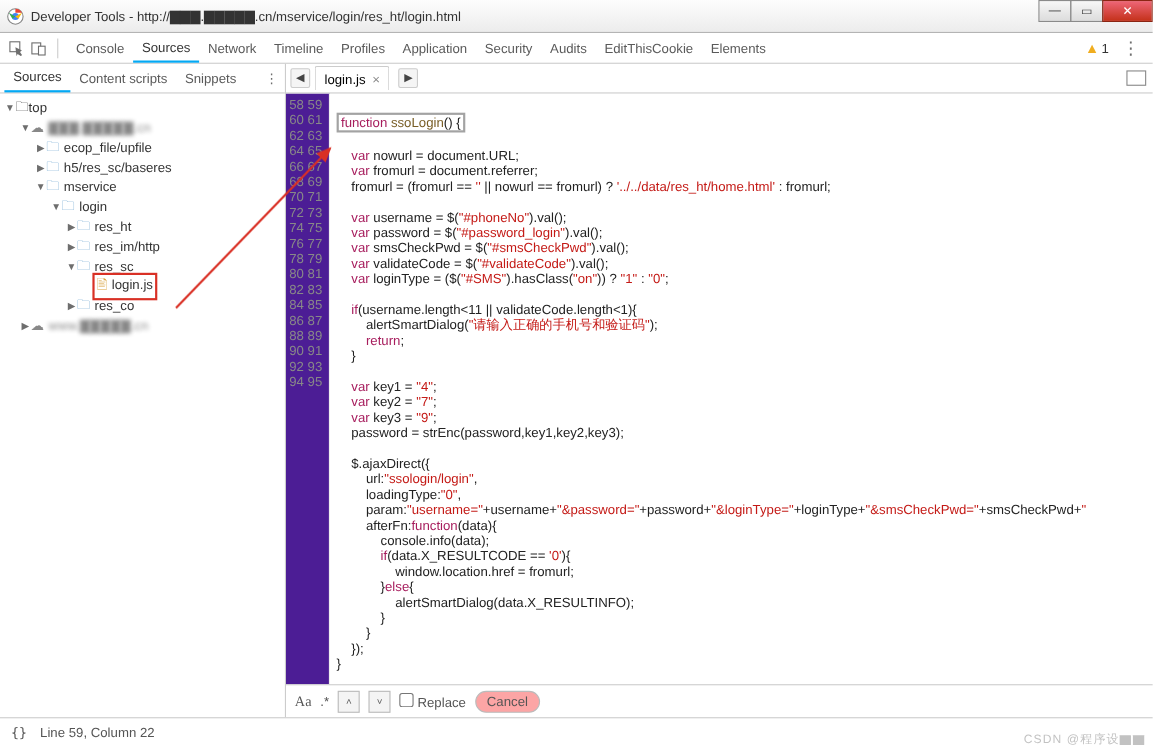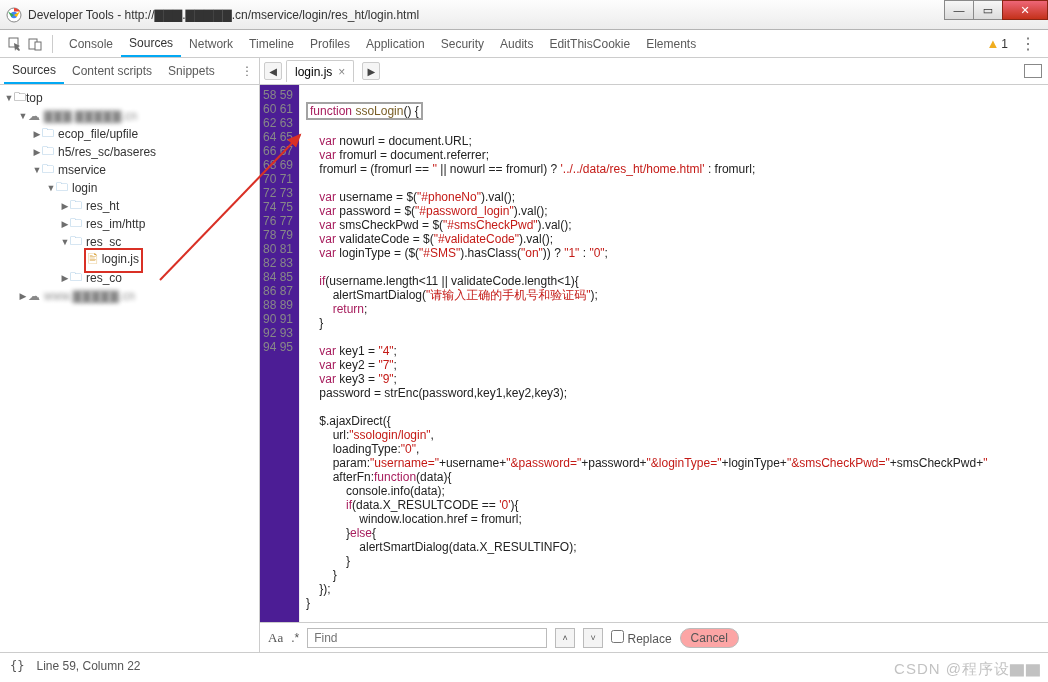--- a/index.html
+++ b/index.html
@@ -55,21 +55,21 @@
 
 .findbar { height: 30px; border-top: 1px solid #ccc; display: flex; align-items: center; padding: 0 8px; gap: 8px; color: #555; }
 .findbar .aa { font-family: serif; font-size: 13px; cursor: pointer; }
 .findbar input[type=text] { flex: 0 0 240px; height: 20px; border: 1px solid #bbb; padding: 0 6px; color: #888; }
 .findbar .step { width: 20px; height: 20px; border: 1px solid #bbb; background: #f4f4f4; display: flex; align-items: center; justify-content: center; font-size: 9px; cursor: pointer; }
 .findbar .btn { height: 20px; border: 1px solid #bbb; border-radius: 10px; background: #fca5a5; padding: 0 10px; display: flex; align-items: center; cursor: pointer; }
 
 .statusbar { height: 26px; border-top: 1px solid #ccc; display: flex; align-items: center; padding: 0 10px; gap: 12px; color: #555; }
 .statusbar .br { font-family: monospace; }
 
-.watermark { position: absolute; right: 6px; bottom: 3px; color: rgba(120,120,120,.45); font-size: 15px; letter-spacing: 1px; pointer-events: none; }
+.watermark { position: absolute; right: 6px; bottom: 3px; color: rgba(120,120,120,.45); font-size: 11px; letter-spacing: 1px; pointer-events: none; }
 
 svg.arrow-svg { position: absolute; left: 150px; top: 125px; pointer-events: none; }
 </style>
 </head>
 <body>
 
 <div class="titlebar">
   <span class="chrome-icon">
     <svg viewBox="0 0 16 16">
         <circle cx="8" cy="8" r="7" fill="#fff" stroke="#888"></circle>
@@ -279,21 +279,20 @@
         }
     });
 }
 
 </div>
     </div>
 
     <div class="findbar">
       <span class="aa">Aa</span>
       <span>.*</span>
-      <input type="text" placeholder="Find" style="">
       <span class="step">˄</span>
       <span class="step">˅</span>
       <label><input type="checkbox" style=""> <span>Replace</span></label>
       <span class="btn">
           <span>Cancel</span>
         </span>
     </div>
   </div>
 </div>
 

